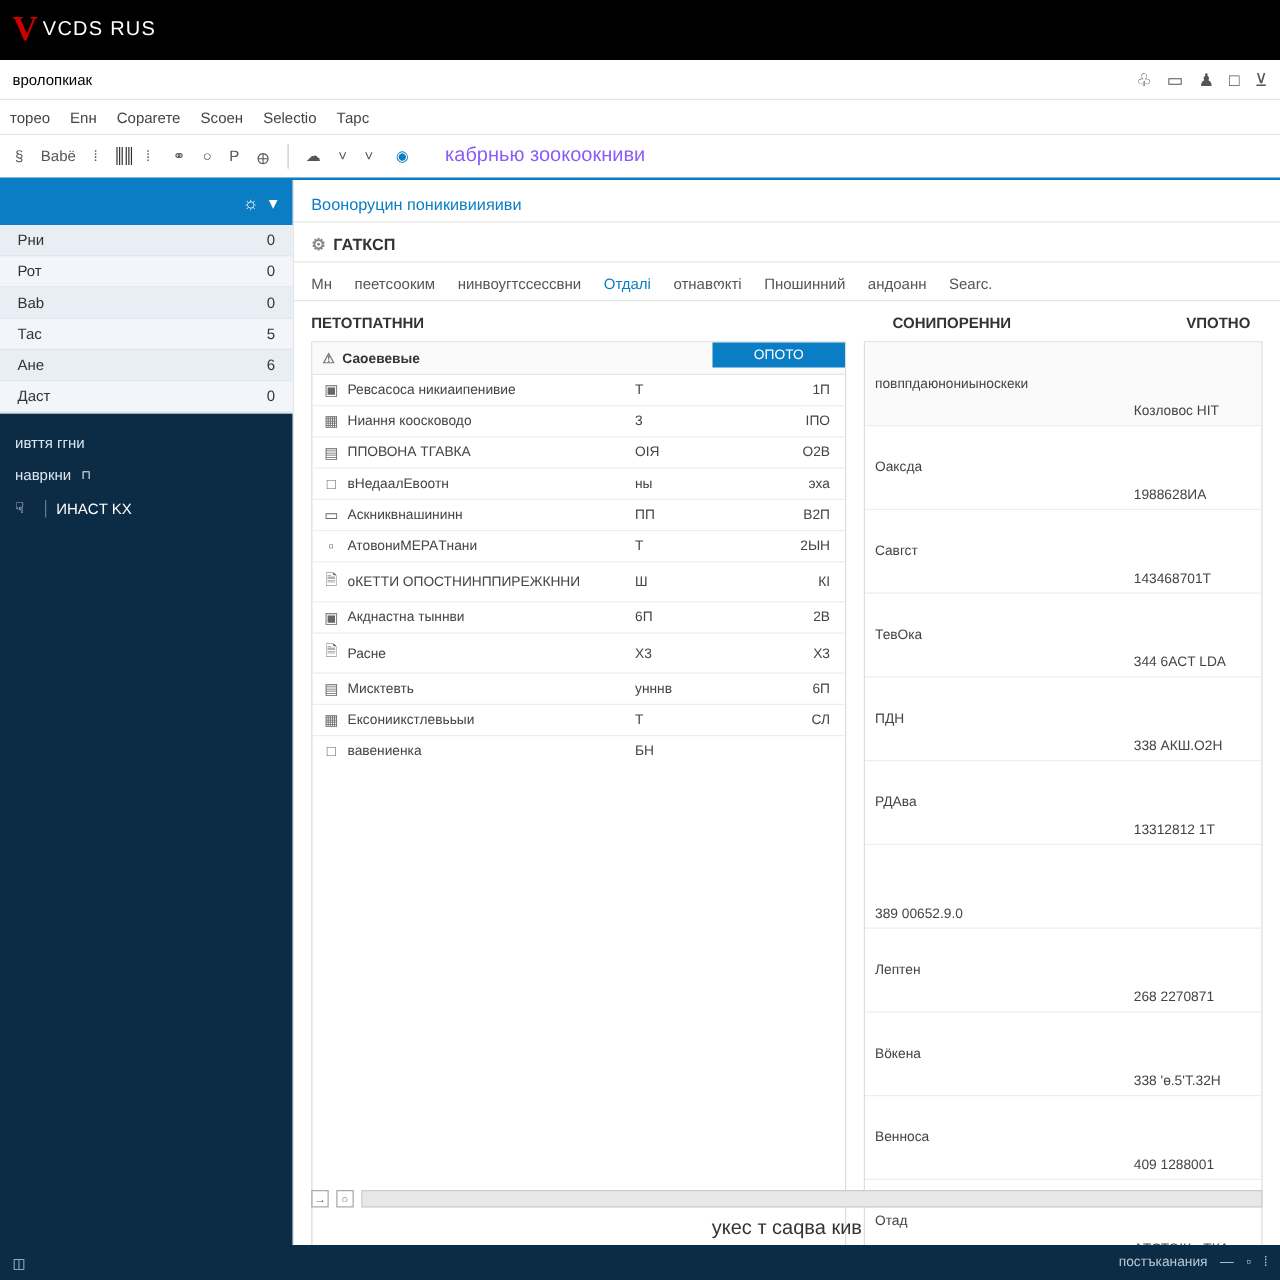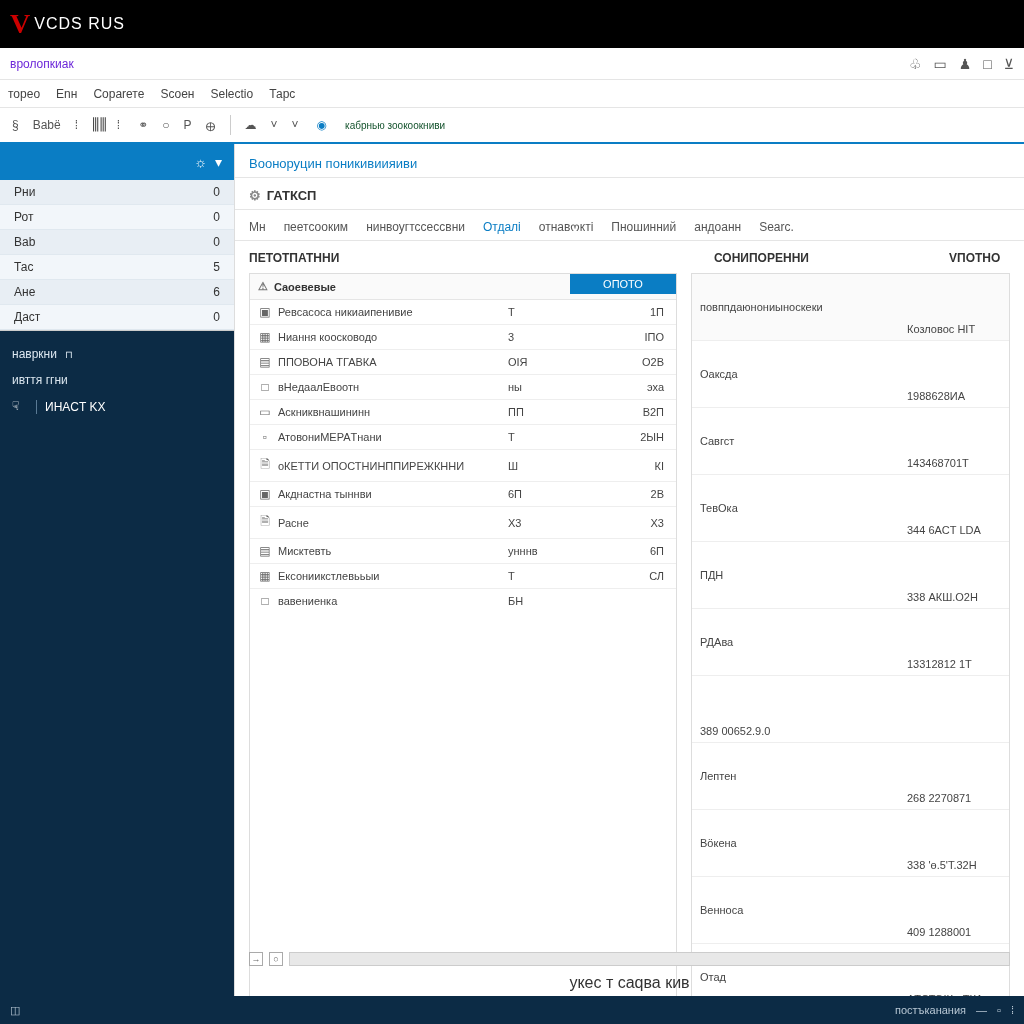--- a/index.html
+++ b/index.html
@@ -4,32 +4,32 @@
 <style>
 * { margin: 0; padding: 0; box-sizing: border-box; }
 body { width: 1024px; height: 1024px; font-family: Arial, sans-serif; font-size: 12px; background: #fff; overflow: hidden; position: relative; }
 
 .topbar { background: #000; height: 48px; display: flex; align-items: center; padding: 0 10px; }
 .logo { display: flex; align-items: center; gap: 4px; }
 .logo-v { color: #c00; font-size: 28px; font-weight: bold; font-family: serif; }
 .logo-text { color: #fff; font-size: 16px; letter-spacing: 1px; }
 
 .breadcrumb-bar { background: #fff; height: 32px; display: flex; align-items: center; justify-content: space-between; padding: 0 10px; border-bottom: 1px solid #e5e5e5; }
-.breadcrumb { color: #6d28d9; font-size: 12px; }
+.breadcrumb { color: #000000; font-size: 12px; }
 .user-icons { display: flex; gap: 12px; align-items: center; }
 .user-icons span { color: #555; font-size: 14px; cursor: pointer; }
 
 .menubar { height: 28px; display: flex; align-items: center; padding: 0 8px; gap: 16px; border-bottom: 1px solid #e5e5e5; }
 .menubar span { color: #444; font-size: 12px; cursor: pointer; }
 
 .toolbar { height: 36px; display: flex; align-items: center; padding: 0 8px; gap: 10px; border-bottom: 2px solid #0a7dc4; }
 .tb-seg { display: flex; gap: 6px; align-items: center; }
 .tb-btn { color: #555; font-size: 12px; padding: 2px 4px; cursor: pointer; }
 .tb-big { font-size: 16px; color: #333; }
-.tb-info { color: #14532d; font-size: 10px; margin-left: 8px; }
+.tb-info { color: #8b5cf6; font-size: 16px; margin-left: 19px; }
 .tb-sep { width: 1px; height: 20px; background: #ccc; }
 
 .workspace { display: flex; height: calc(100% - 48px - 32px - 28px - 36px - 28px); }
 
 .sidebar { width: 235px; background: #fff; border-right: 1px solid #ddd; display: flex; flex-direction: column; }
 .sb-header { background: #0a7dc4; color: #fff; height: 36px; display: flex; align-items: center; justify-content: flex-end; padding: 0 12px; gap: 8px; }
 .sb-header span { font-size: 14px; }
 .sb-list { background: #f2f6fa; border-bottom: 1px solid #ccc; }
 .sb-item { display: flex; justify-content: space-between; padding: 5px 14px; border-bottom: 1px solid #e0e8ef; color: #333; cursor: pointer; }
 .sb-item:nth-child(odd){ background: #e8eef4; }
@@ -164,25 +164,25 @@
           <span>Ане</span>
           <span>6</span>
         </div>
         <div class="sb-item">
           <span>Даст</span>
           <span>0</span>
         </div>
       </div>
     <div class="sb-dark">
       <div class="sb-dark-row">
+        <span>ивття ггни</span>
+      </div>
+      <div class="sb-dark-row">
         <span>навркни</span>
           <sup>⊓</sup>
-      </div>
-      <div class="sb-dark-row">
-        <span>ивття ггни</span>
       </div>
       <div class="sb-dark-row sel">
         <span class="sb-icon">☟</span>
         <span style="border-left:1px solid #5a7a95;padding-left:8px">ИНАCT KX</span>
       </div>
     </div>
   </div>
 
   <div class="content">
     <div class="section-title">Вооноруцин поникивиияиви</div>

